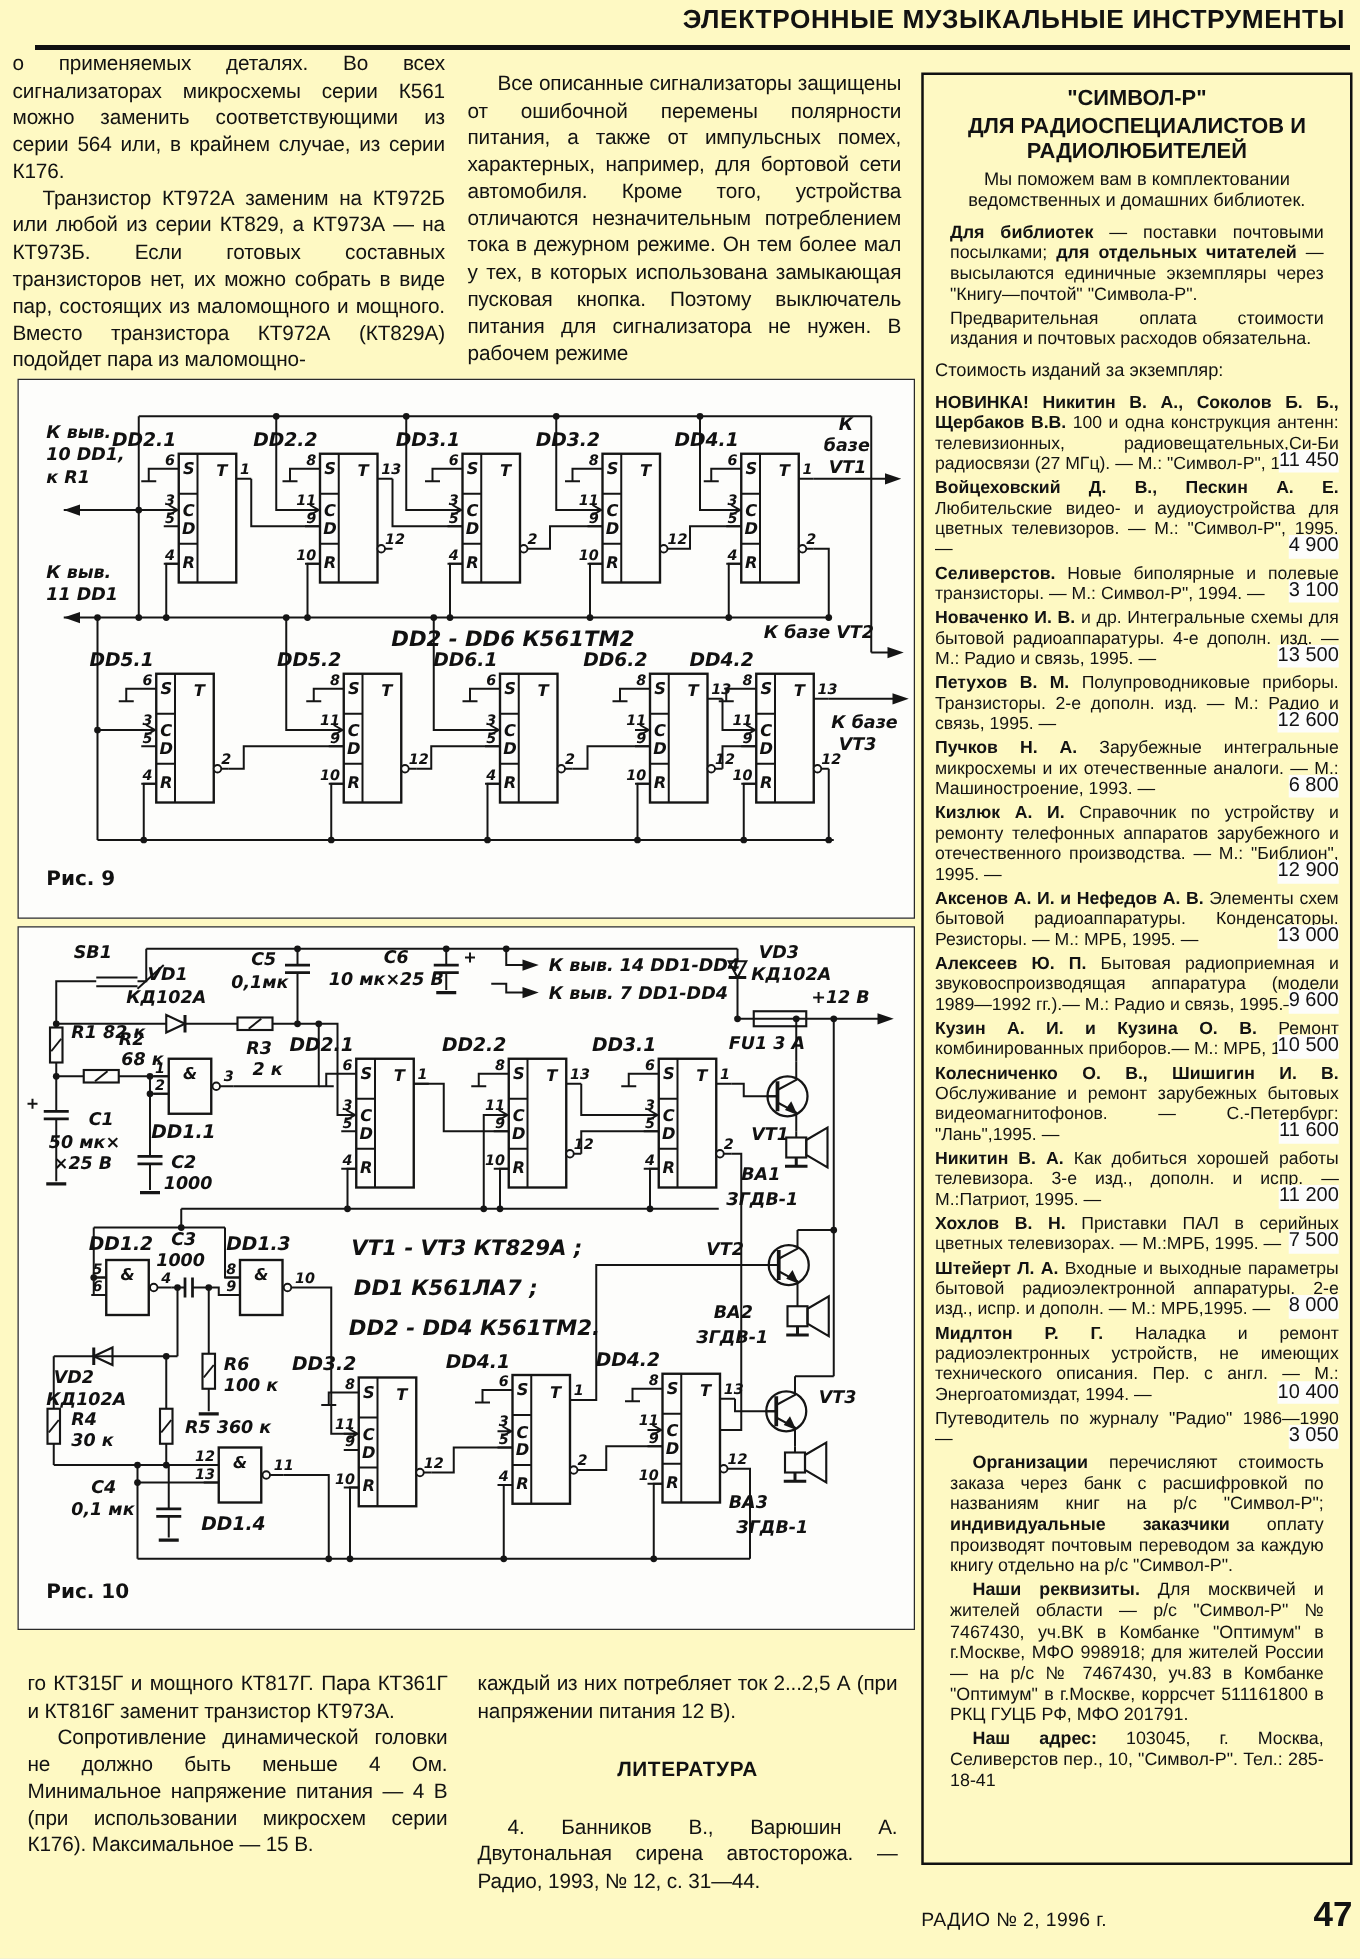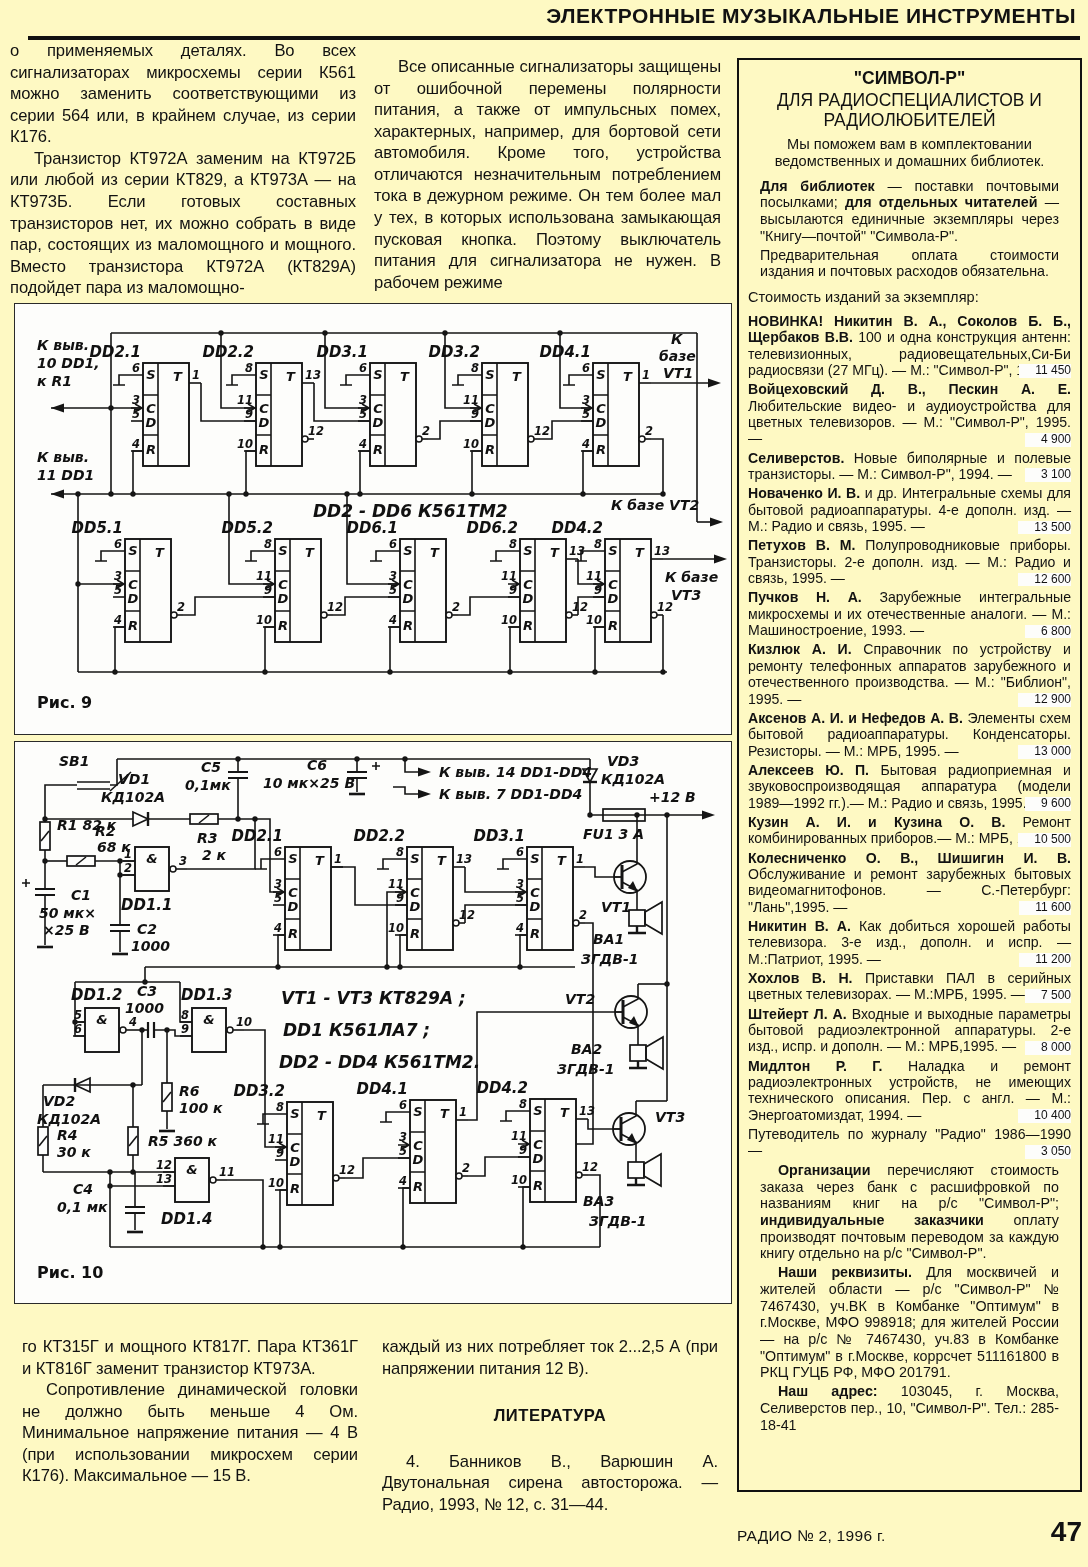--- a/index.html
+++ b/index.html
@@ -17,27 +17,27 @@
   #col4{left:382px;top:1336px;width:336px;}
   .lit-head{text-align:center;font-weight:bold;margin:26px 0 24px 0 !important;letter-spacing:.5px;}
   .figbox{position:absolute;border:1.4px solid #2a2a2a;background:#fdfdfb;}
   #fig9{left:14px;top:303px;width:716px;height:430px;}
   #fig10{left:14px;top:741px;width:716px;height:561px;}
   svg{display:block;}
   svg text{font-family:"DejaVu Sans",sans-serif;fill:#111;}
   .sidebar{position:absolute;left:737px;top:58px;width:345px;height:1434px;
            border:2px solid #111;box-sizing:border-box;padding:6px 9px 4px 9px;overflow:hidden;}
   .sb-title1{text-align:center;font-weight:bold;font-size:17.5px;margin:2px 0 2px;}
-  .sb-title2{text-align:center;font-weight:normal;font-size:17.5px;line-height:1.12;margin:0 0 6px;}
+  .sb-title2{text-align:center;font-weight:bold;font-size:17.5px;line-height:1.12;margin:0 0 6px;}
   .sb-intro{text-align:center;font-size:14.6px;line-height:1.18;margin:0 0 7px;}
   .sb-p{font-size:14.3px;line-height:1.17;text-align:justify;margin:0 12px 2px;}
   .sb-p.ind{text-indent:18px;}
   .sb-cost{font-size:14.6px;margin:9px 0 8px;}
   .book{position:relative;font-size:14.1px;line-height:1.16;text-align:justify;margin:0 0 3px;}
-  .book .price{position:absolute;right:0;bottom:0;background:#fdfdfb;padding-left:16px;font-size:12px;}
+  .book .price{position:absolute;right:0;bottom:0;background:#fdfdfb;padding-left:0;font-size:16px;}
   .footer{position:absolute;left:737px;top:1516px;width:345px;display:flex;
           justify-content:space-between;align-items:baseline;}
   .footer .journal{font-size:15.5px;letter-spacing:.3px;}
   .footer .pageno{font-size:28px;font-weight:bold;}
 </style>
 </head>
 <body>
 
 <div class="page">
   <div class="masthead">ЭЛЕКТРОННЫЕ МУЗЫКАЛЬНЫЕ ИНСТРУМЕНТЫ</div>

